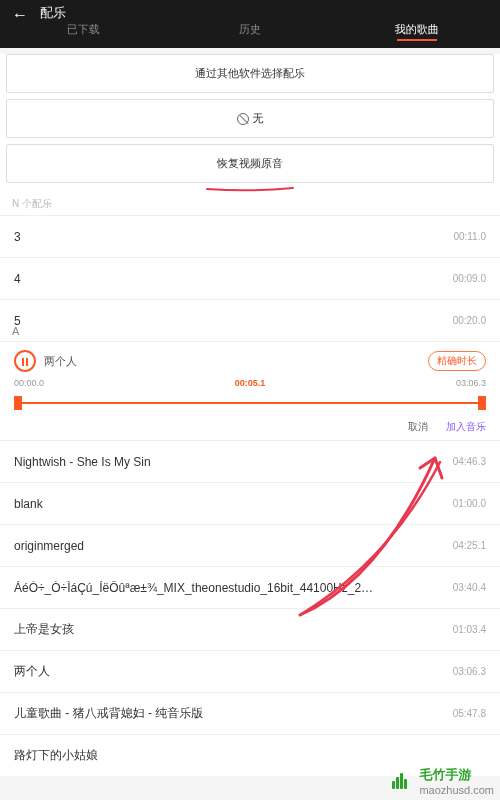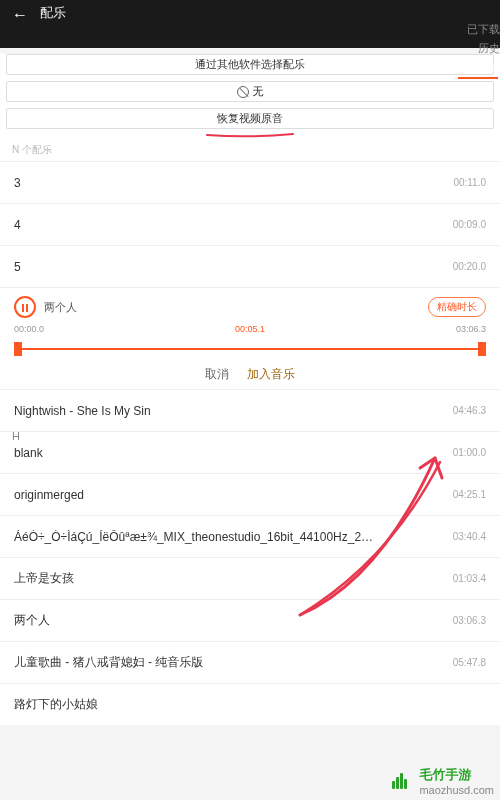--- a/index.html
+++ b/index.html
@@ -22,22 +22,21 @@
     display: flex;
     align-items: center;
     padding: 4px 12px 0 12px;
     height: 22px;
   }
   .back-arrow { color: #fff; font-size: 16px; margin-right: 12px; }
   .title { color: #eee; font-size: 13px; font-weight: 500; }
   .tabs {
     display: flex;
     height: 26px;
-    align-items: flex-end;
-    flex-direction: column;
+    align-items: flex-start;
   }
   .tab {
     flex: 1;
     text-align: center;
     font-size: 11px;
     color: #888;
     position: relative;
     padding-bottom: 4px;
   }
   .tab.active { color: #fff; }
@@ -49,21 +48,21 @@
     transform: translateX(-50%);
     width: 40px;
     height: 2px;
     background: #ff5722;
   }
   .content { background: #fff; }
   .option-row {
     margin: 6px 6px;
     border: 1px solid #ddd;
     border-radius: 2px;
-    height: 21px;
+    height: 39px;
     display: flex;
     align-items: center;
     justify-content: center;
     font-size: 11px;
     color: #333;
     background: #fff;
   }
   .option-row.highlighted { position: relative; }
   .underline-red {
     position: absolute;
@@ -148,21 +147,21 @@
     padding: 2px 8px;
     border-radius: 10px;
   }
   .time-row {
     display: flex;
     justify-content: space-between;
     font-size: 9px;
     color: #999;
     margin-bottom: 2px;
   }
-  .time-row .current { color: #ff5722; }
+  .time-row .current { color: #ff5722; font-weight: bold; }
   .slider {
     position: relative;
     height: 20px;
   }
   .slider-track {
     position: absolute;
     top: 12px;
     left: 0;
     right: 0;
     height: 2px;
@@ -172,27 +171,27 @@
     position: absolute;
     top: 6px;
     width: 8px;
     height: 14px;
     background: #ff5722;
   }
   .slider-handle.left { left: 0; }
   .slider-handle.right { right: 0; }
   .panel-actions {
     display: flex;
-    justify-content: center;
+    justify-content: flex-end;
     gap: 18px;
-    font-size: 12px;
+    font-size: 10px;
     margin-top: 10px;
   }
   .cancel { color: #666; }
-  .confirm { color: #a16207; }
+  .confirm { color: #8b5cf6; }
   .side-letters {
     position: absolute;
     left: 12px;
     font-size: 11px;
     color: #888;
   }
   .annotation-arrow {
     position: absolute;
     pointer-events: none;
     z-index: 50;

